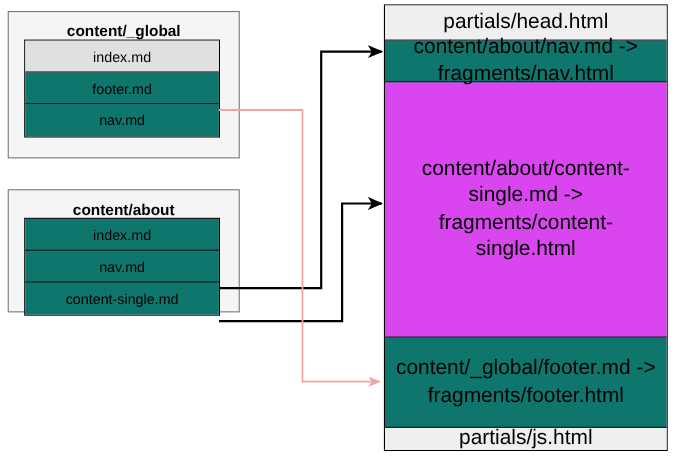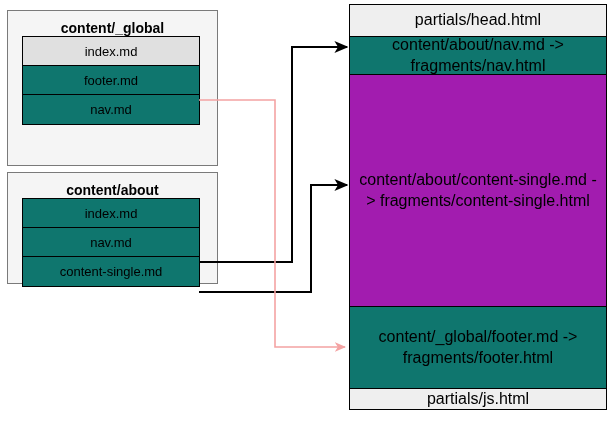--- a/index.html
+++ b/index.html
@@ -22,21 +22,21 @@
     height: 421px;
   }
 
   
   .panel {
     position: absolute;
     background: #f5f5f5;
     border: 1px solid #7a7a7a;
     box-sizing: border-box;
   }
-  #panel-global { left: 7px;  top: 10px;  width: 211px; height: 156px; }
+  #panel-global { left: 7px;  top: 10px;  width: 211px; height: 134px; }
   #panel-about  { left: 7px;  top: 172px; width: 211px; height: 112px; }
 
   .panel-title {
     position: absolute;
     left: 0;
     top: 0;
     width: 100%;
     height: 34px;
     line-height: 34px;
     text-align: center;
@@ -75,29 +75,29 @@
     border: 1.5px solid #000000;
     box-sizing: border-box;
   }
   .out-row {
     box-sizing: border-box;
     border-bottom: 1.5px solid #000000;
     display: flex;
     align-items: center;
     justify-content: center;
     text-align: center;
-    font-size: 16px;
+    font-size: 19px;
     color: #000000;
     padding: 0 8px;
     line-height: 1.28;
   }
   .out-row:last-child { border-bottom: none; }
   .out-row.light { background: #efefef; }
   .out-row.gray  { background: #0f766e; }
-  .out-row.white { background: #a21caf; }
+  .out-row.white { background: #d946ef; }
 
   #row-head          { height: 32px; }
   #row-nav           { height: 38px; }
   #row-content-single{ height: 232px; }
   #row-footer        { height: 82px; }
   #row-js            { height: 20px; }
 
   
   #connectors {
     position: absolute;

